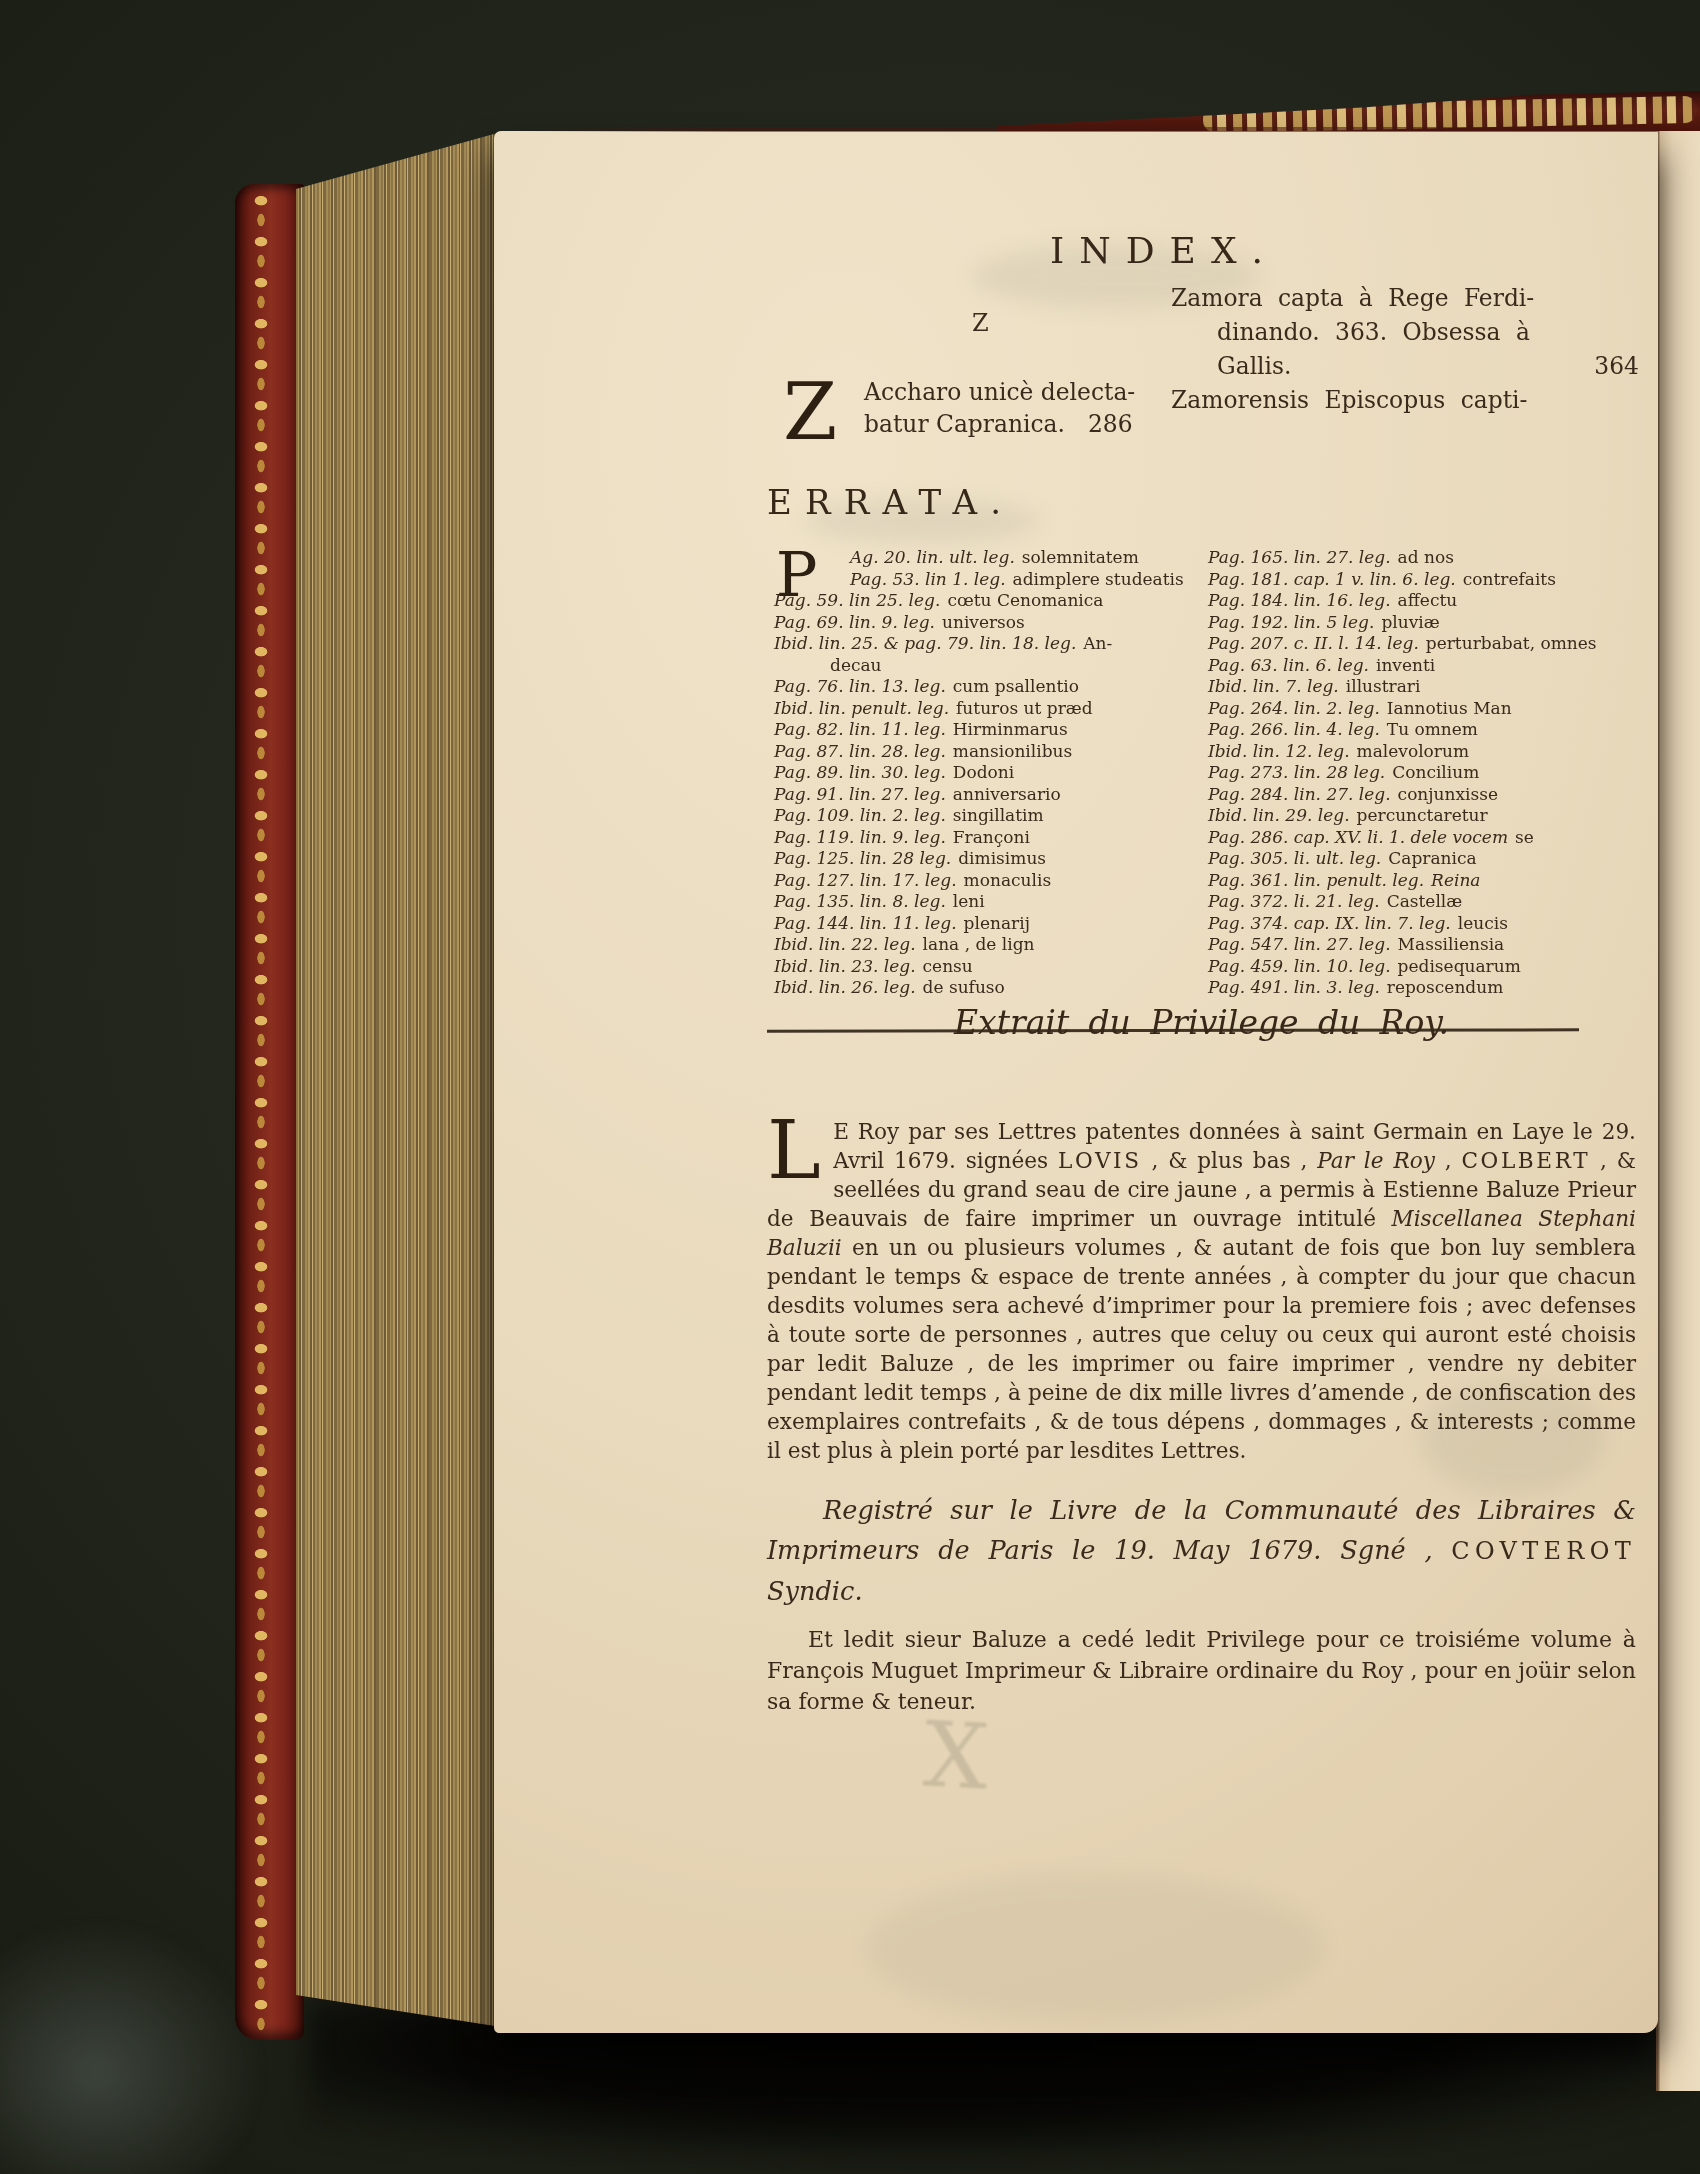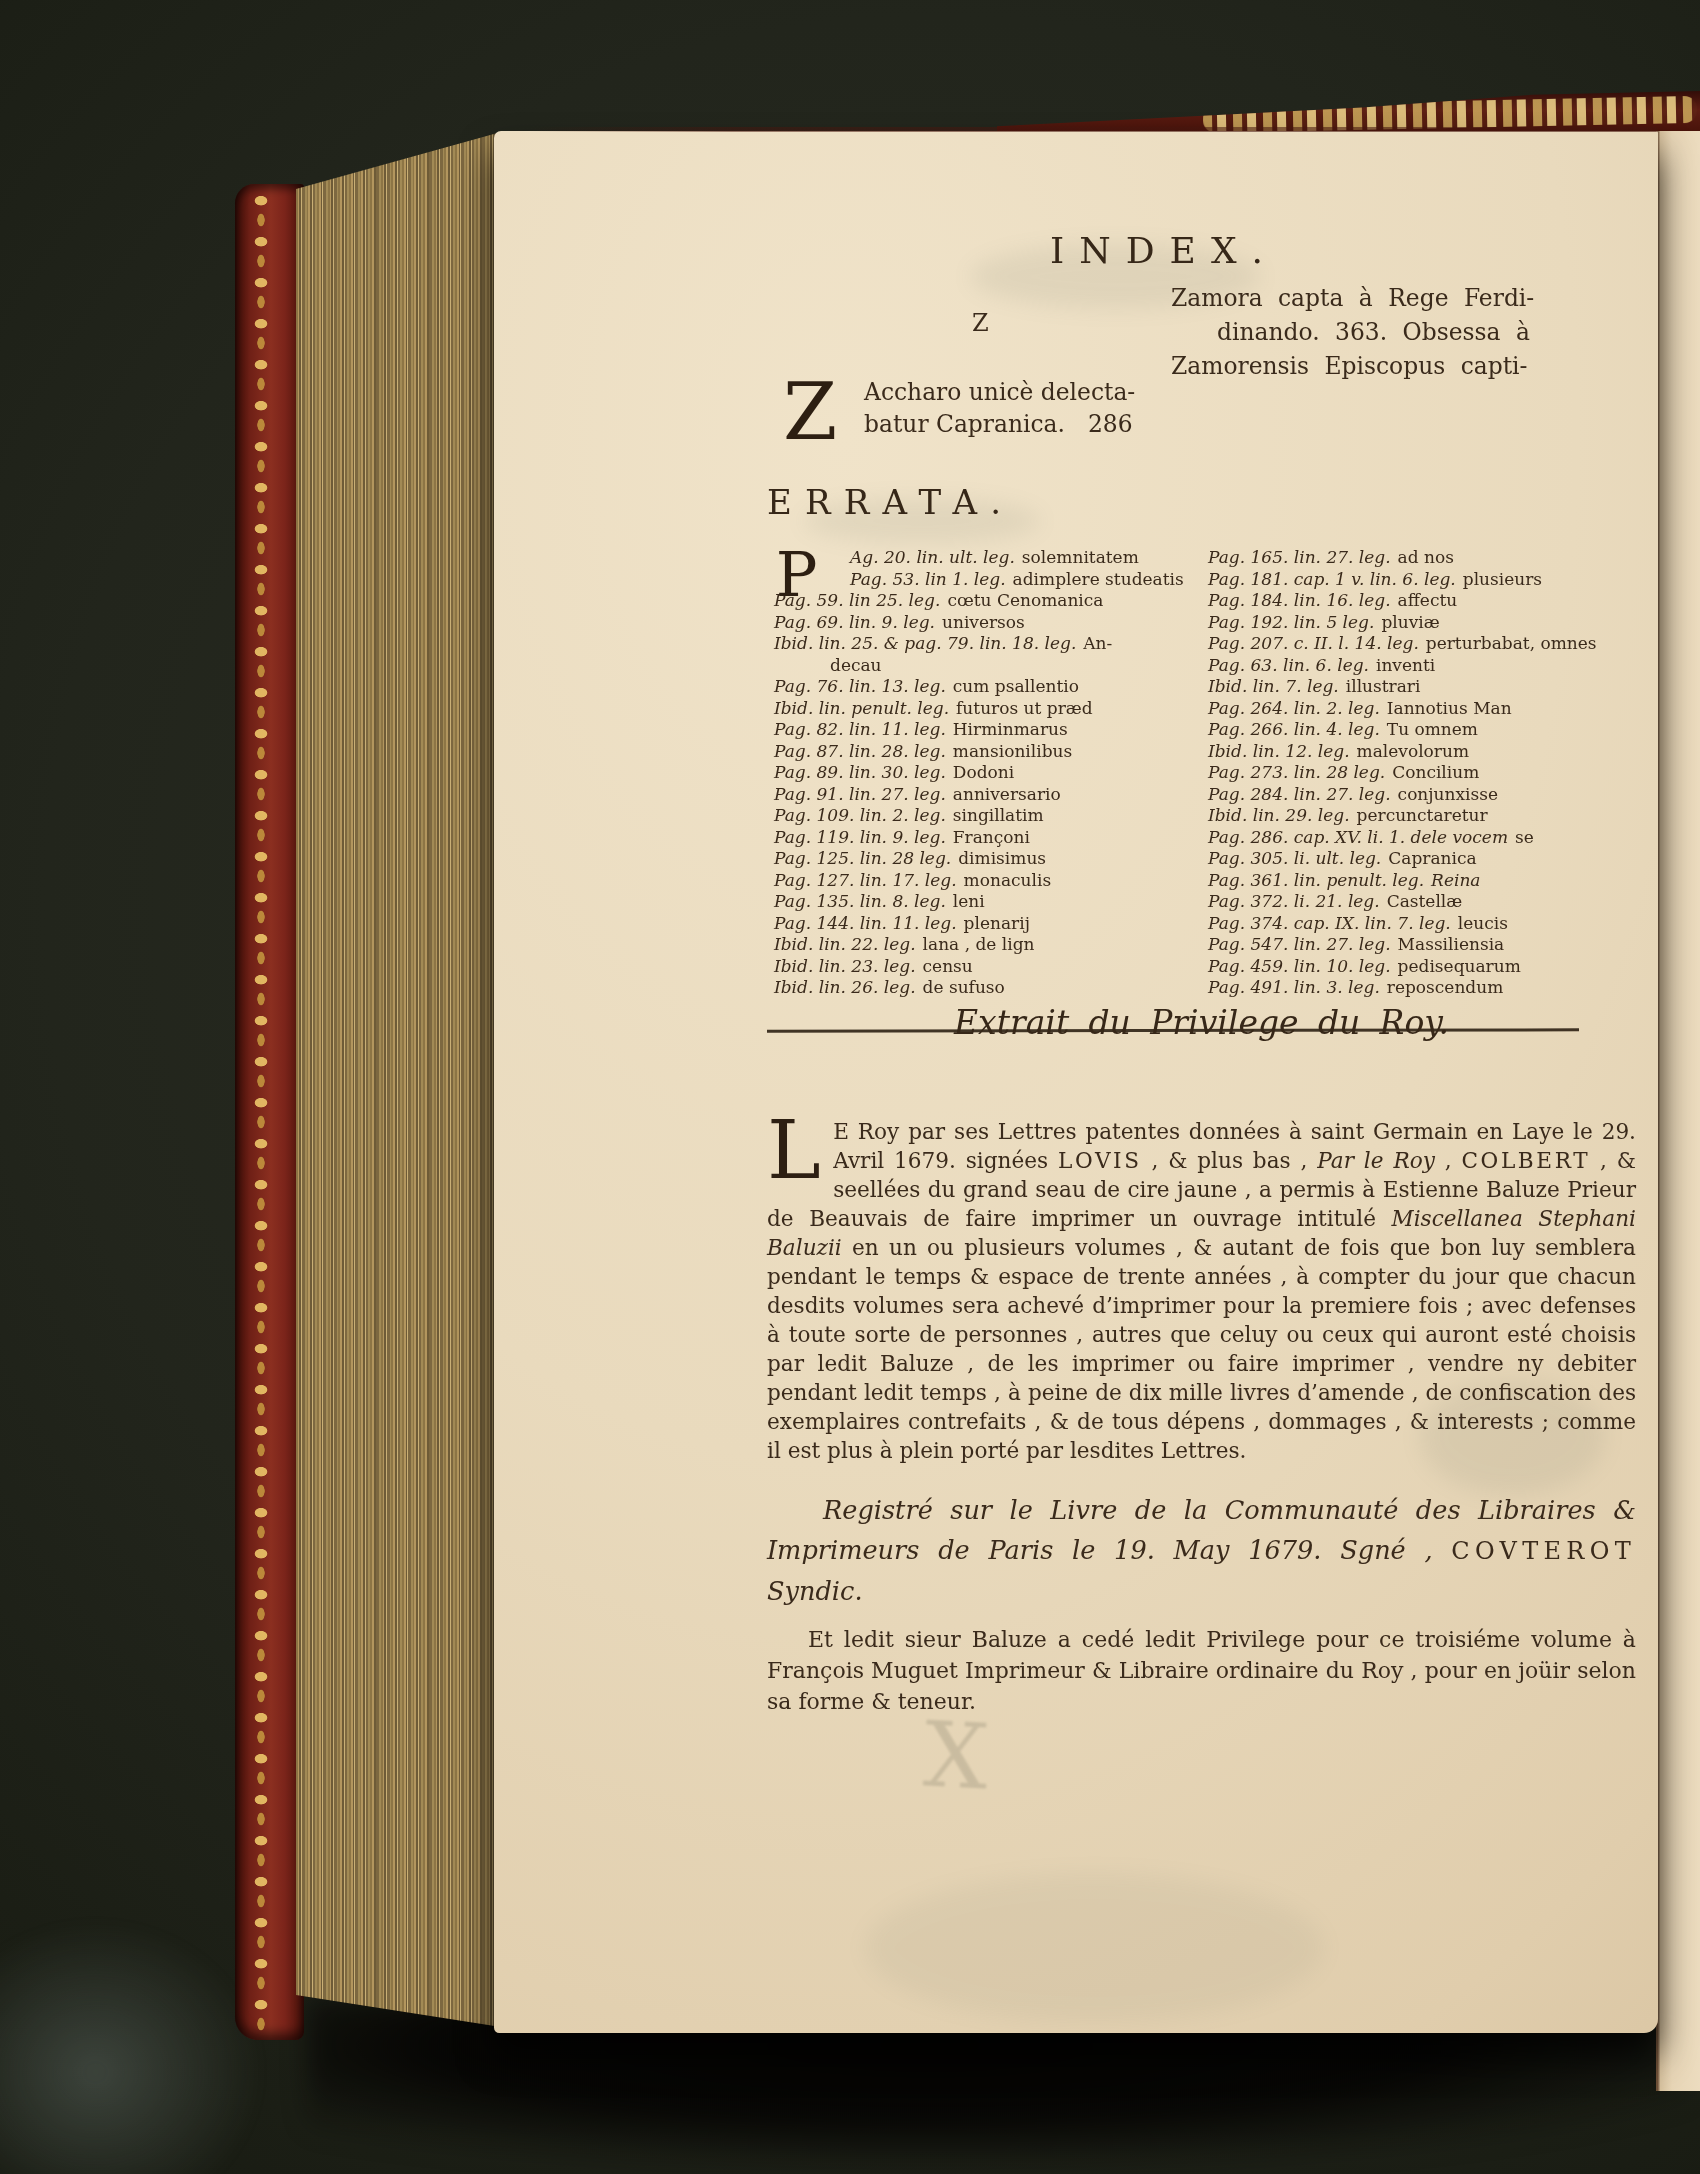--- a/index.html
+++ b/index.html
@@ -131,20 +131,24 @@
         </div>
       </div>
 
       <div class="idx-right">
           <div class="idx-line">
             <span class="t">Zamora capta à Rege Ferdi-</span>
           </div>
           <div class="idx-line ind">
             <span class="t">dinando. 363. Obsessa à</span>
           </div>
+          <div class="idx-line ind">
+            <span class="t">Gallis.</span>
+            <span class="pg">364</span>
+          </div>
           <div class="idx-line">
             <span class="t">Zamorensis Episcopus capti-</span>
           </div>
         </div>
 
       <h2 id="errata-title">ERRATA.</h2>
 
       <div class="err-col err-left">
         <span class="dropcap p">P</span>
       <div class="err-line dc"><span class="eh">Ag. 20. lin. ult. leg.</span><span class="eb">solemnitatem</span></div>
@@ -164,21 +168,21 @@
           <div class="err-line"><span class="eh">Pag. 125. lin. 28 leg.</span><span class="eb">dimisimus</span></div>
           <div class="err-line"><span class="eh">Pag. 127. lin. 17. leg.</span><span class="eb">monaculis</span></div>
           <div class="err-line"><span class="eh">Pag. 135. lin. 8. leg.</span><span class="eb">leni</span></div>
           <div class="err-line"><span class="eh">Pag. 144. lin. 11. leg.</span><span class="eb">plenarij</span></div>
           <div class="err-line"><span class="eh">Ibid. lin. 22. leg.</span><span class="eb">lana , de lign</span></div>
           <div class="err-line"><span class="eh">Ibid. lin. 23. leg.</span><span class="eb">censu</span></div>
           <div class="err-line"><span class="eh">Ibid. lin. 26. leg.</span><span class="eb">de sufuso</span></div>
         </div>
       <div class="err-col err-right">
           <div class="err-line"><span class="eh">Pag. 165. lin. 27. leg.</span><span class="eb">ad nos</span></div>
-          <div class="err-line"><span class="eh">Pag. 181. cap. 1 v. lin. 6. leg.</span><span class="eb">plusieurs</span></div>
+          <div class="err-line"><span class="eh">Pag. 181. cap. 1 v. lin. 6. leg.</span><span class="eb">contrefaits</span></div>
           <div class="err-line"><span class="eh">Pag. 184. lin. 16. leg.</span><span class="eb">affectu</span></div>
           <div class="err-line"><span class="eh">Pag. 192. lin. 5 leg.</span><span class="eb">pluviæ</span></div>
           <div class="err-line"><span class="eh">Pag. 207. c. II. l. 14. leg.</span><span class="eb">perturbabat, omnes</span></div>
           <div class="err-line"><span class="eh">Pag. 63. lin. 6. leg.</span><span class="eb">inventi</span></div>
           <div class="err-line"><span class="eh">Ibid. lin. 7. leg.</span><span class="eb">illustrari</span></div>
           <div class="err-line"><span class="eh">Pag. 264. lin. 2. leg.</span><span class="eb">Iannotius Man</span></div>
           <div class="err-line"><span class="eh">Pag. 266. lin. 4. leg.</span><span class="eb">Tu omnem</span></div>
           <div class="err-line"><span class="eh">Ibid. lin. 12. leg.</span><span class="eb">malevolorum</span></div>
           <div class="err-line"><span class="eh">Pag. 273. lin. 28 leg.</span><span class="eb">Concilium</span></div>
           <div class="err-line"><span class="eh">Pag. 284. lin. 27. leg.</span><span class="eb">conjunxisse</span></div>

